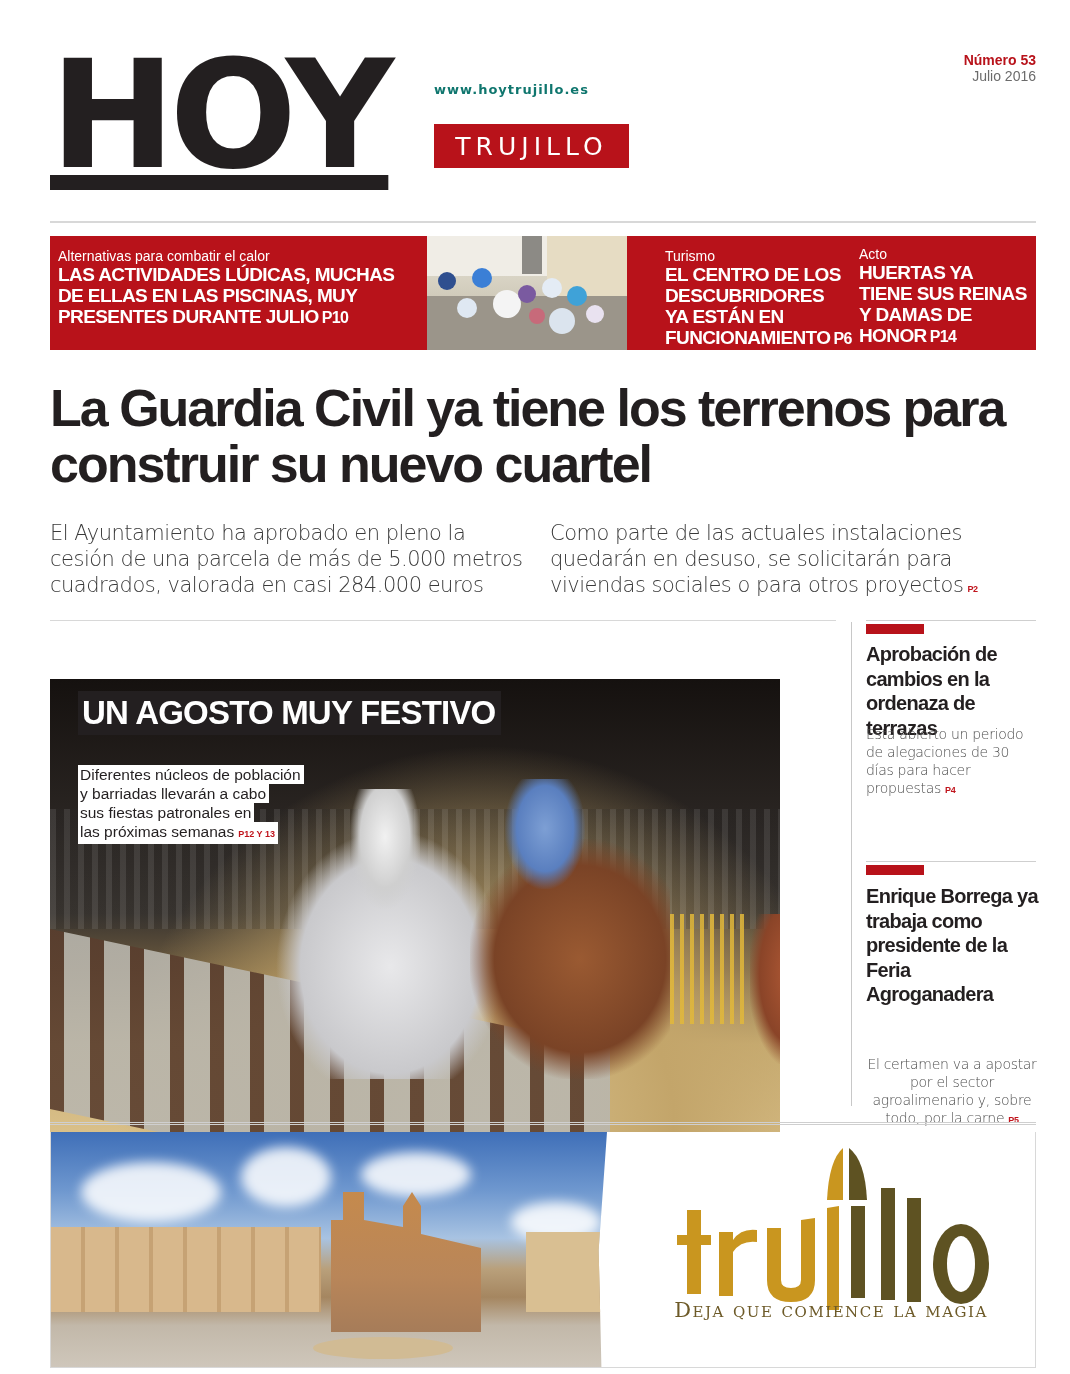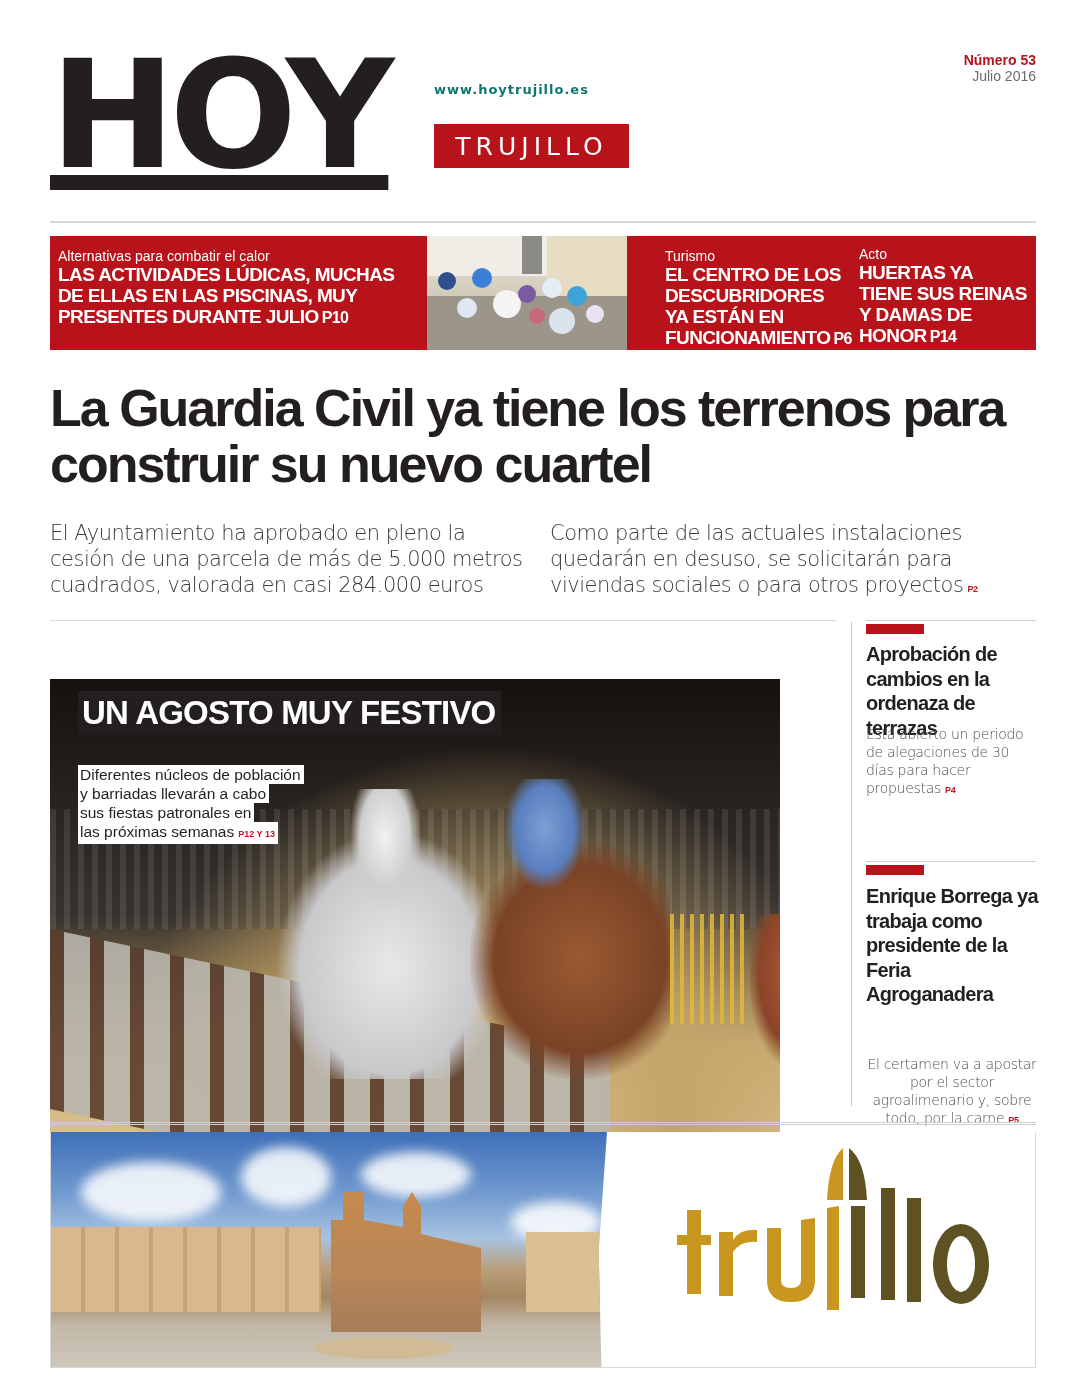--- a/index.html
+++ b/index.html
@@ -176,13 +176,14 @@
 
     <path d="M178 8 Q194 20 196 60 L178 60 Z" fill="#5e5222"></path>
     <rect x="180" y="66" width="14" height="92" fill="#5e5222"></rect>
 
     <rect x="210" y="48" width="14" height="112" fill="#5e5222"></rect>
     <rect x="236" y="58" width="14" height="104" fill="#5e5222"></rect>
 
     <ellipse cx="290" cy="124" rx="28" ry="40" fill="#5e5222"></ellipse>
     <ellipse cx="290" cy="124" rx="14" ry="28" fill="#ffffff"></ellipse>
   </svg>
+  <div class="ad-tagline">Deja que comience la magia</div>
 </div>
 
 </body></html>

